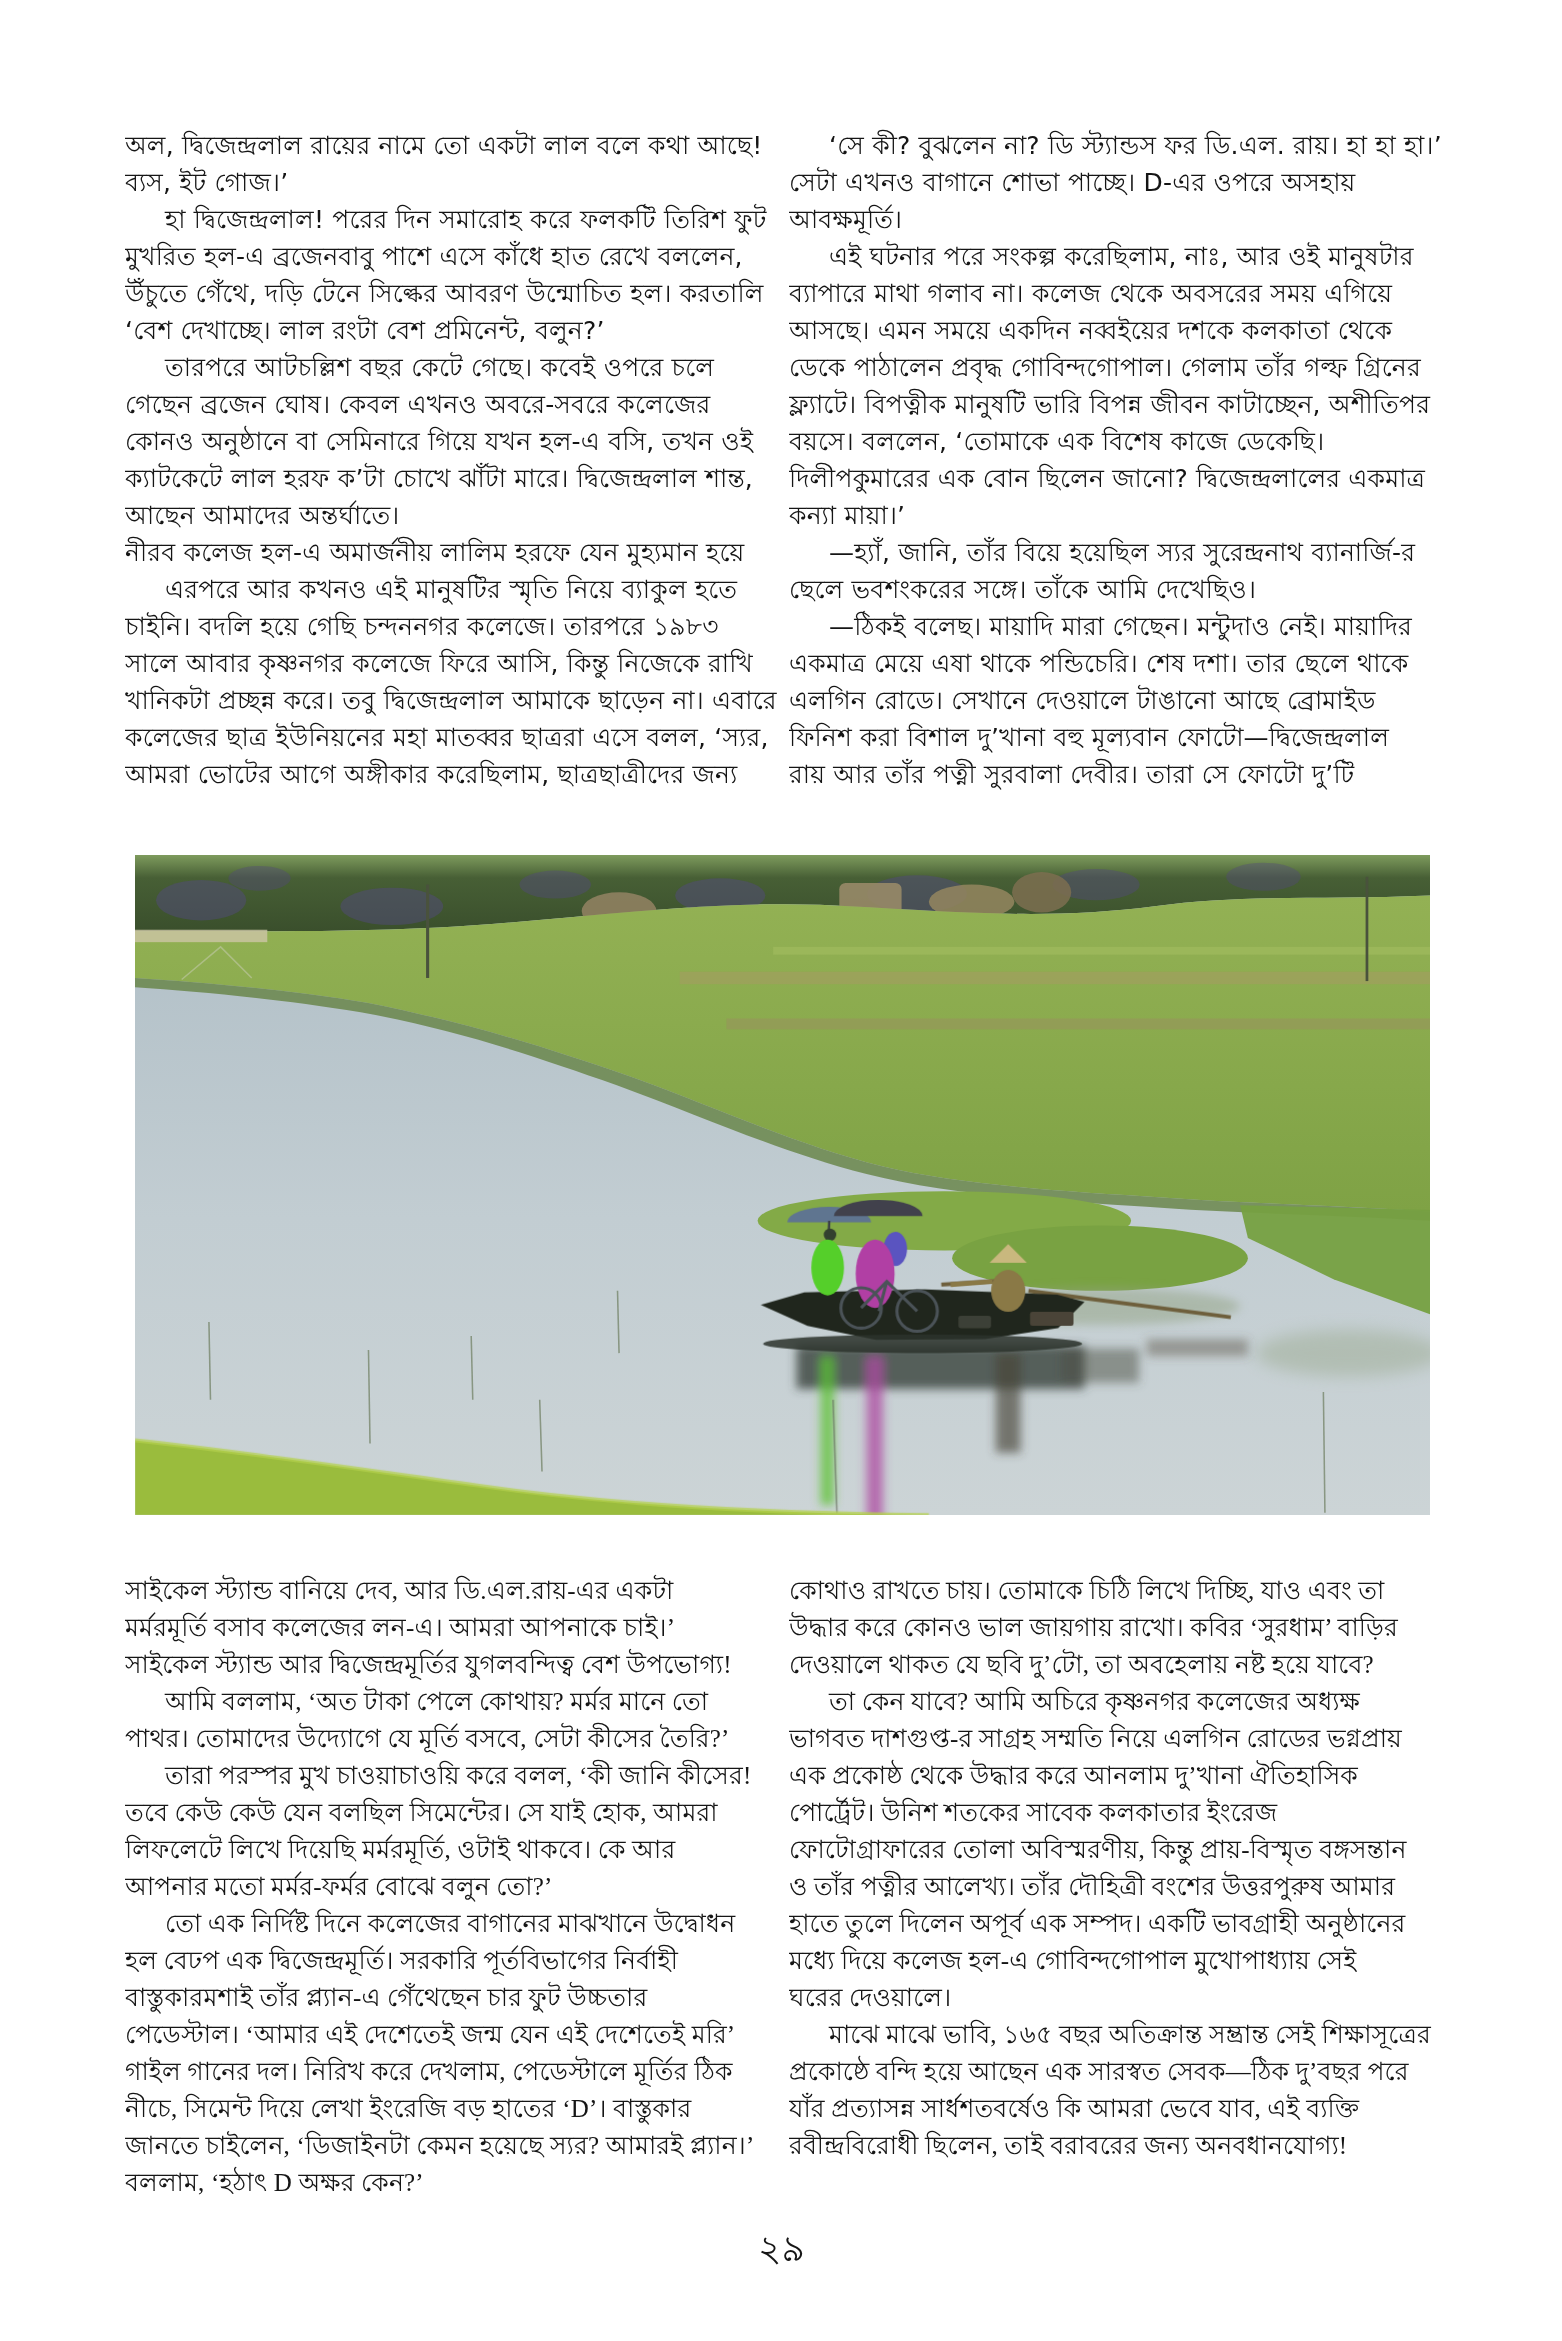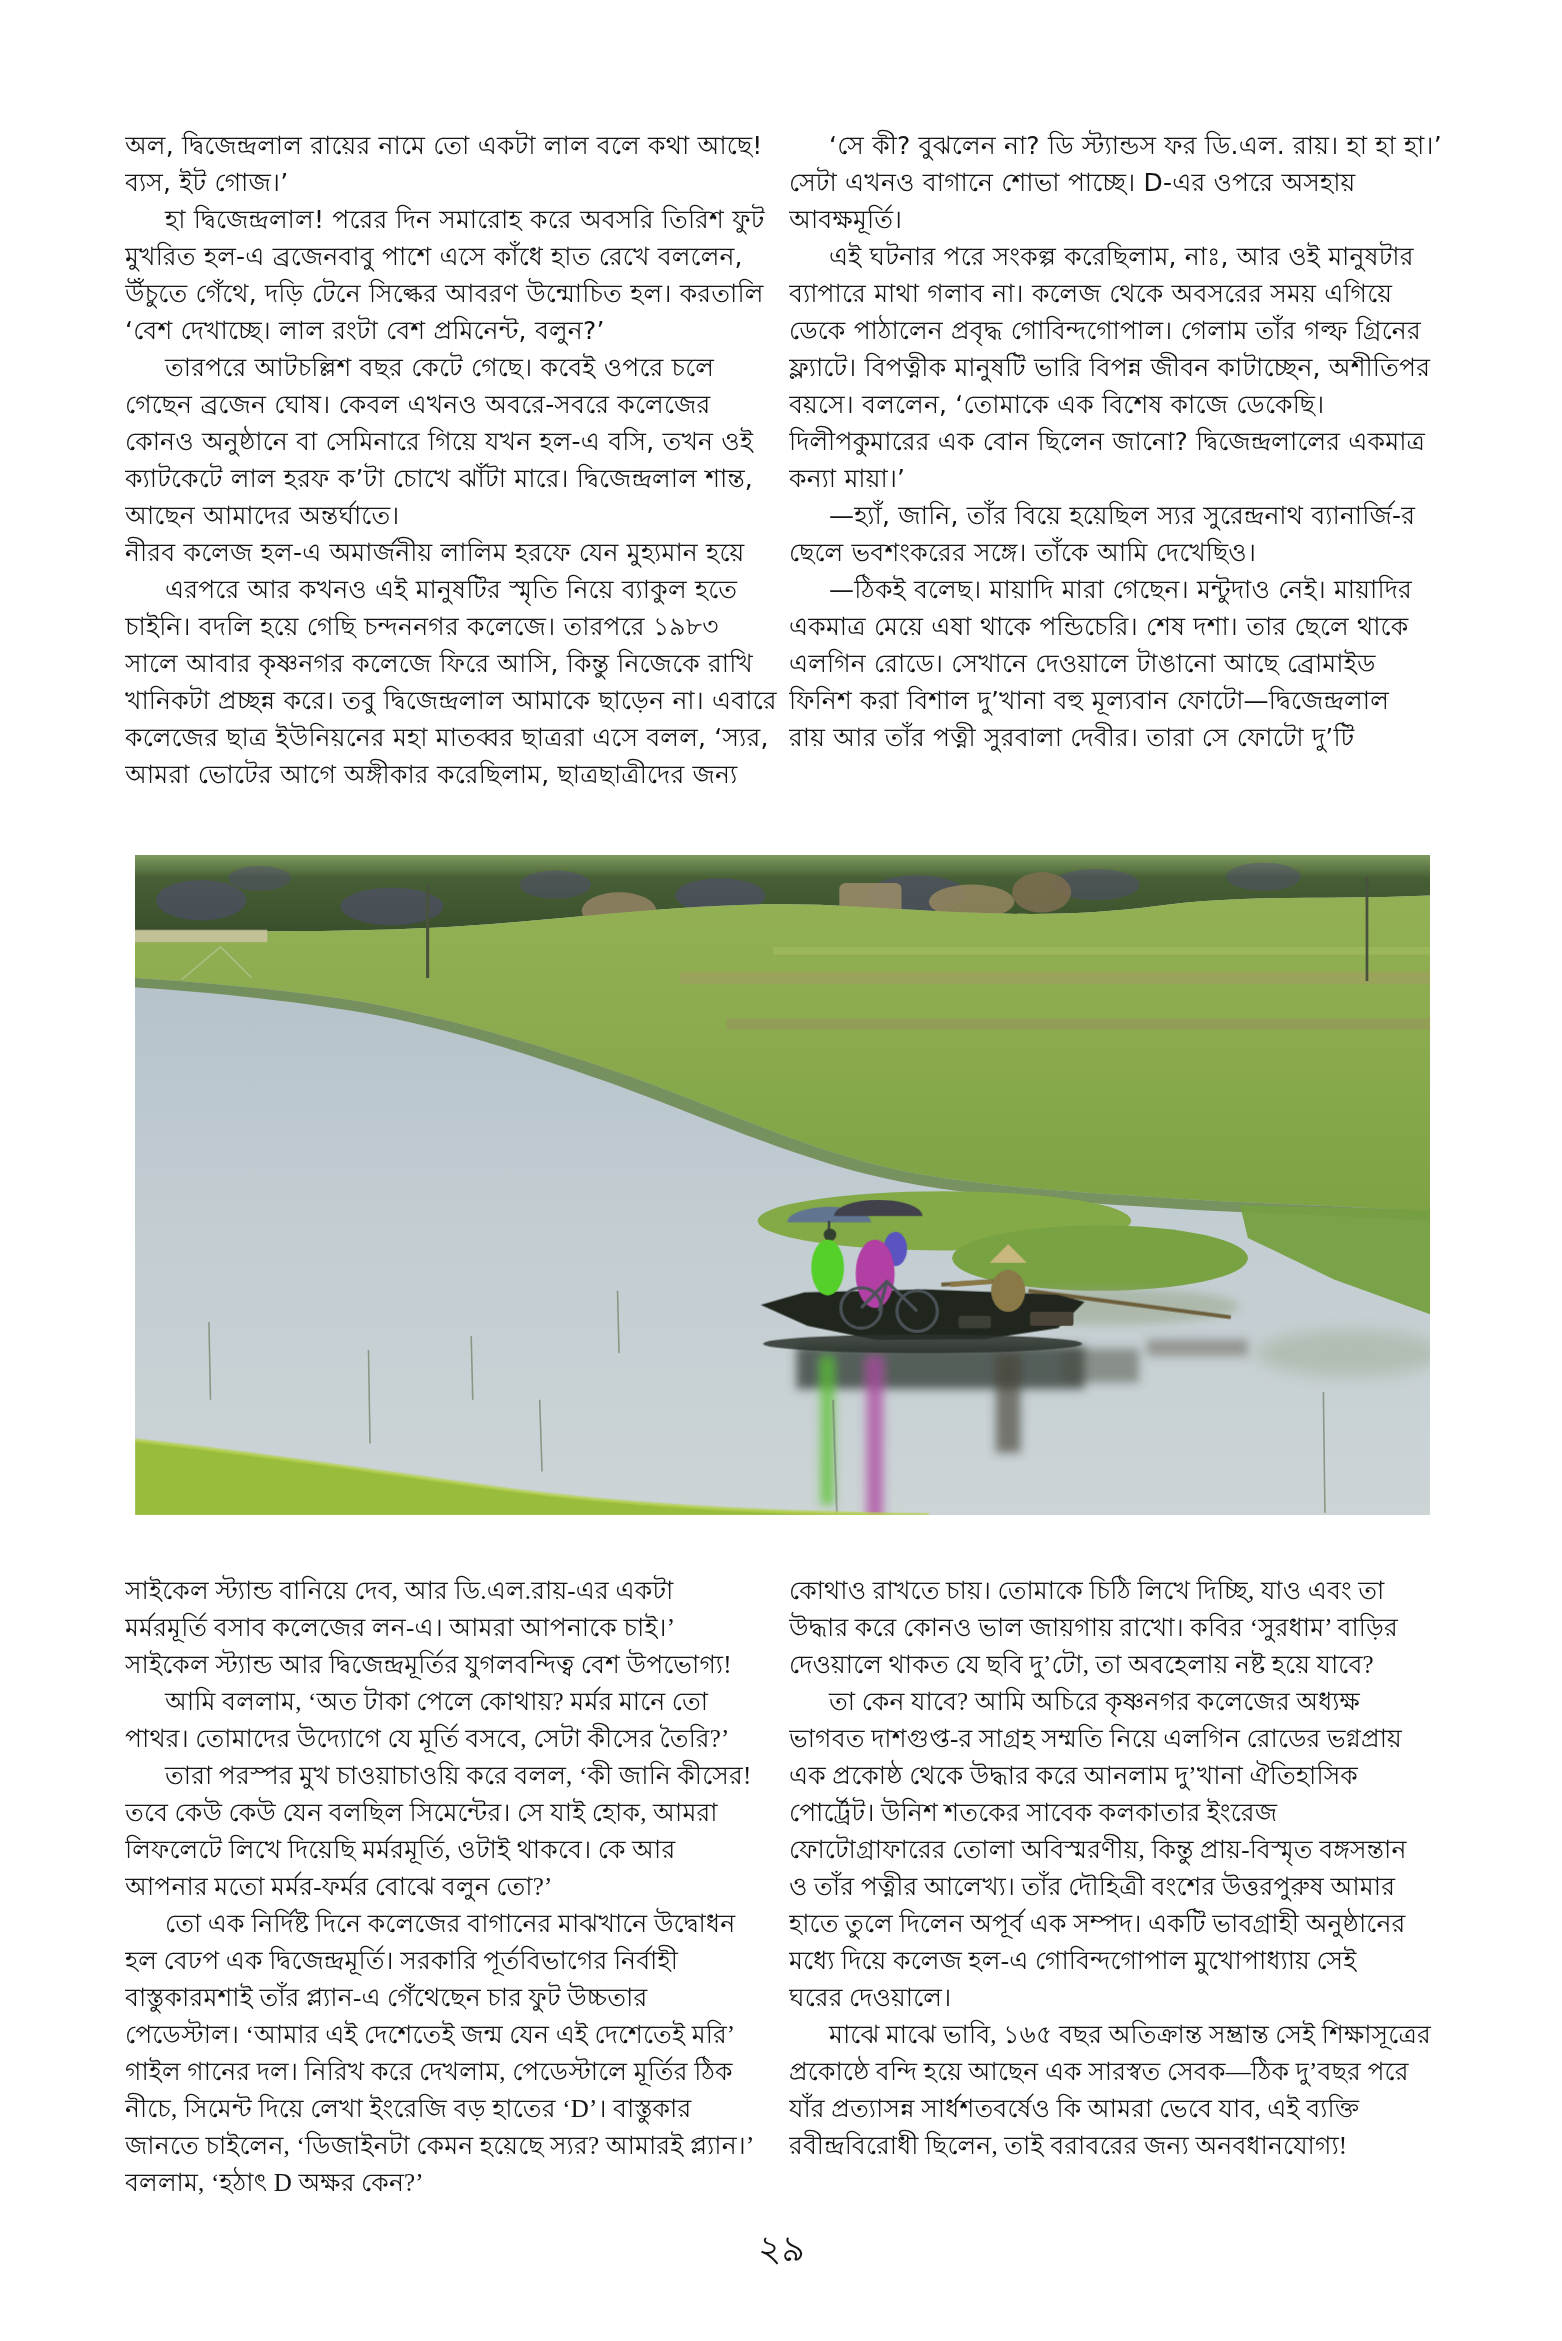--- a/index.html
+++ b/index.html
@@ -25,21 +25,21 @@
 </style>
 </head>
 <body>
 
 <div class="page">
 
   <section class="columns top">
     <div class="col">
         <div class="line">অল, দ্বিজেন্দ্রলাল রায়ের নামে তো একটা লাল বলে কথা আছে!</div>
         <div class="line">ব্যস, ইট গোজ।’</div>
-        <div class="line indent">হা দ্বিজেন্দ্রলাল! পরের দিন সমারোহ করে অবসরি তিরিশ ফুট</div>
+        <div class="line indent">হা দ্বিজেন্দ্রলাল! পরের দিন সমারোহ করে ফলকটি তিরিশ ফুট</div>
         <div class="line">মুখরিত হল-এ ব্রজেনবাবু পাশে এসে কাঁধে হাত রেখে বললেন,</div>
         <div class="line">উঁচুতে গেঁথে, দড়ি টেনে সিল্কের আবরণ উন্মোচিত হল। করতালি</div>
         <div class="line">‘বেশ দেখাচ্ছে। লাল রংটা বেশ প্রমিনেন্ট, বলুন?’</div>
         <div class="line indent">তারপরে আটচল্লিশ বছর কেটে গেছে। কবেই ওপরে চলে</div>
         <div class="line">গেছেন ব্রজেন ঘোষ। কেবল এখনও অবরে-সবরে কলেজের</div>
         <div class="line">কোনও অনুষ্ঠানে বা সেমিনারে গিয়ে যখন হল-এ বসি, তখন ওই</div>
         <div class="line">ক্যাটকেটে লাল হরফ ক’টা চোখে ঝাঁটা মারে। দ্বিজেন্দ্রলাল শান্ত,</div>
         <div class="line">আছেন আমাদের অন্তর্ঘাতে।</div>
         <div class="line">নীরব কলেজ হল-এ অমার্জনীয় লালিম হরফে যেন মুহ্যমান হয়ে</div>
         <div class="line indent">এরপরে আর কখনও এই মানুষটির স্মৃতি নিয়ে ব্যাকুল হতে</div>
@@ -48,20 +48,21 @@
         <div class="line">খানিকটা প্রচ্ছন্ন করে। তবু দ্বিজেন্দ্রলাল আমাকে ছাড়েন না। এবারে</div>
         <div class="line">কলেজের ছাত্র ইউনিয়নের মহা মাতব্বর ছাত্ররা এসে বলল, ‘স্যর,</div>
         <div class="line">আমরা ভোটের আগে অঙ্গীকার করেছিলাম, ছাত্রছাত্রীদের জন্য</div>
       </div>
     <div class="col">
         <div class="line indent">‘সে কী? বুঝলেন না? ডি স্ট্যান্ডস ফর ডি.এল. রায়। হা হা হা।’</div>
         <div class="line">সেটা এখনও বাগানে শোভা পাচ্ছে। D-এর ওপরে অসহায়</div>
         <div class="line">আবক্ষমূর্তি।</div>
         <div class="line indent">এই ঘটনার পরে সংকল্প করেছিলাম, নাঃ, আর ওই মানুষটার</div>
         <div class="line">ব্যাপারে মাথা গলাব না। কলেজ থেকে অবসরের সময় এগিয়ে</div>
+        <div class="line">আসছে। এমন সময়ে একদিন নব্বইয়ের দশকে কলকাতা থেকে</div>
         <div class="line">ডেকে পাঠালেন প্রবৃদ্ধ গোবিন্দগোপাল। গেলাম তাঁর গল্ফ গ্রিনের</div>
         <div class="line">ফ্ল্যাটে। বিপত্নীক মানুষটি ভারি বিপন্ন জীবন কাটাচ্ছেন, অশীতিপর</div>
         <div class="line">বয়সে। বললেন, ‘তোমাকে এক বিশেষ কাজে ডেকেছি।</div>
         <div class="line">দিলীপকুমারের এক বোন ছিলেন জানো? দ্বিজেন্দ্রলালের একমাত্র</div>
         <div class="line">কন্যা মায়া।’</div>
         <div class="line indent">—হ্যাঁ, জানি, তাঁর বিয়ে হয়েছিল স্যর সুরেন্দ্রনাথ ব্যানার্জি-র</div>
         <div class="line">ছেলে ভবশংকরের সঙ্গে। তাঁকে আমি দেখেছিও।</div>
         <div class="line indent">—ঠিকই বলেছ। মায়াদি মারা গেছেন। মন্টুদাও নেই। মায়াদির</div>
         <div class="line">একমাত্র মেয়ে এষা থাকে পন্ডিচেরি। শেষ দশা। তার ছেলে থাকে</div>
         <div class="line">এলগিন রোডে। সেখানে দেওয়ালে টাঙানো আছে ব্রোমাইড</div>

